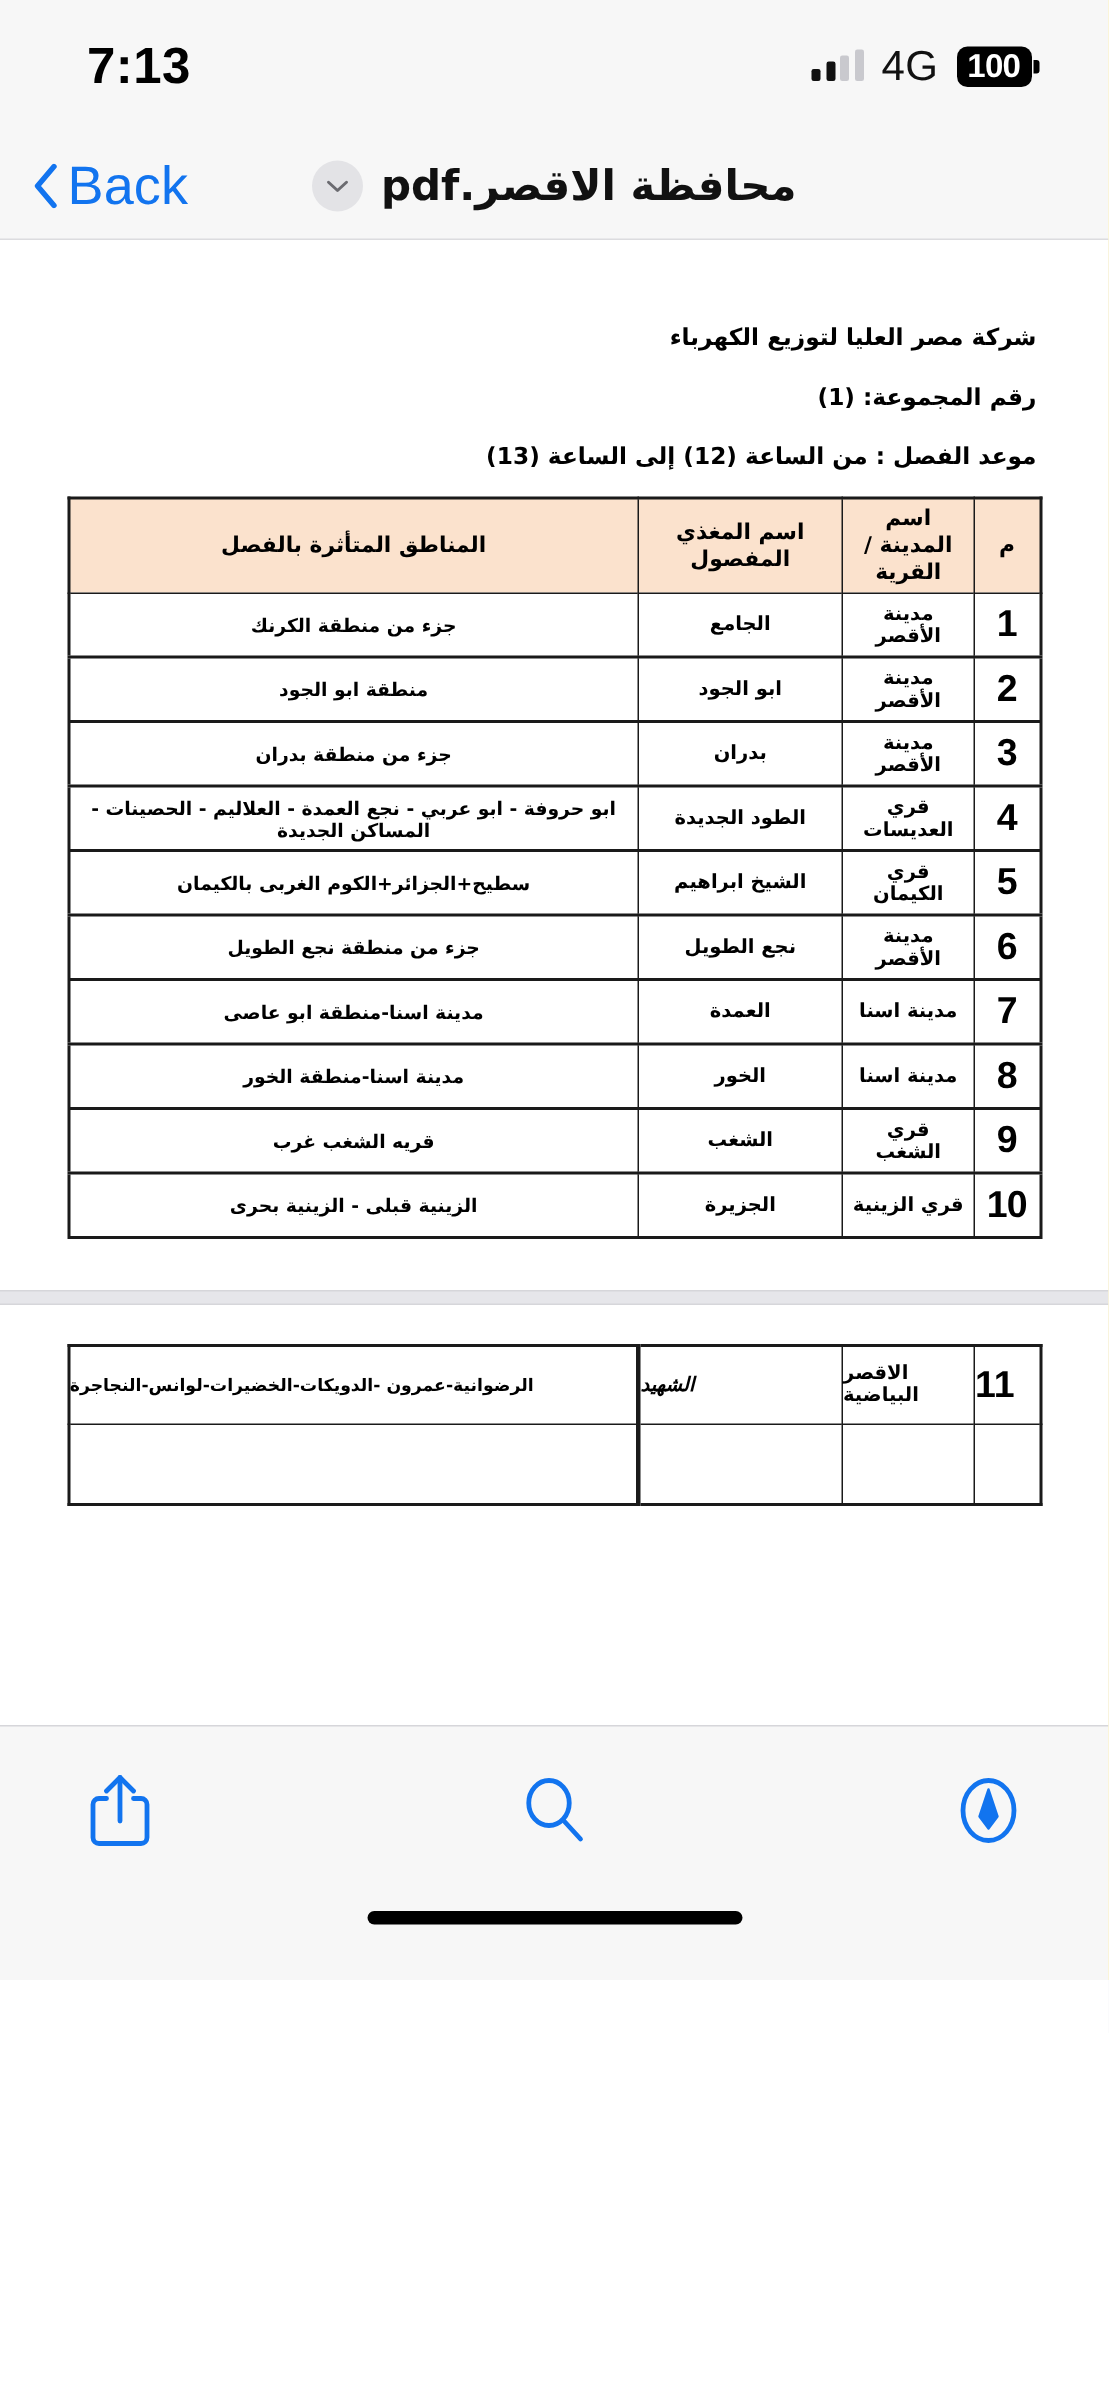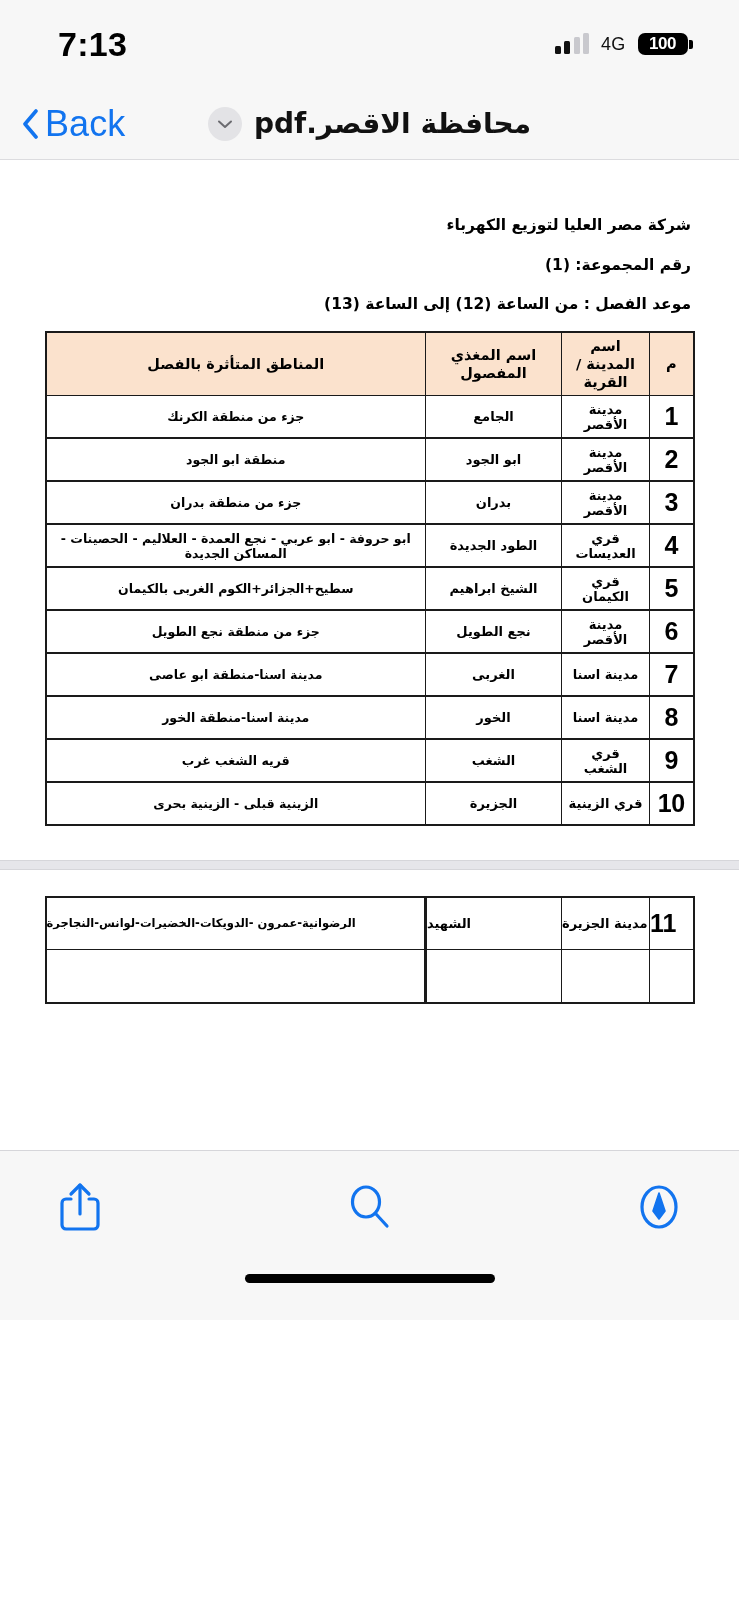--- a/index.html
+++ b/index.html
@@ -19,24 +19,24 @@
     padding:0 46px 0 58px;
   }
   .status-time { font-size:34px; font-weight:600; color:#000; letter-spacing:0.3px; }
   .status-right { display:flex; align-items:center; gap:12px; }
   .bars { display:flex; align-items:flex-end; gap:3.5px; height:20px; }
   .bars i { display:block; width:6px; border-radius:1.5px; background:#111; }
   .bars i.b1 { height:8px; }
   .bars i.b2 { height:13px; }
   .bars i.b3 { height:17px; background:#c9c9ce; }
   .bars i.b4 { height:21px; background:#c9c9ce; }
-  .net { font-size:18px; font-weight:500; color:#111; letter-spacing:0.2px; }
+  .net { font-size:28px; font-weight:500; color:#111; letter-spacing:0.2px; }
   .battery { position:relative; display:flex; align-items:center; }
   .battery .shell {
-    background:#000; color:#fff; font-size:17px; font-weight:800;
+    background:#000; color:#fff; font-size:22px; font-weight:800;
     border-radius:7px; padding:2px 6px 3px 6px; line-height:1;
     min-width:50px; text-align:center; letter-spacing:-0.5px;
   }
   .battery .nub { width:4px; height:9px; background:#000; border-radius:0 2px 2px 0; margin-left:1.5px; }
 
   
   .nav-bar {
     height:72px; flex:0 0 72px;
     background:#f7f7f7;
     display:flex; align-items:center;
@@ -121,21 +121,21 @@
   
   table.pdf-table2 {
     border-collapse:collapse; direction:rtl; margin:0 auto; width:648px;
     table-layout:fixed; font-family:"DejaVu Sans", sans-serif;
     border:2.5px solid #1a1a1a;
   }
   table.pdf-table2 td { border:1.6px solid #1a1a1a; text-align:left; vertical-align:middle; color:#000; height:52px; font-size:13px; font-weight:700; }
   table.pdf-table2 td.cell-num { font-size:25px; font-weight:700; font-family:"Liberation Sans", sans-serif; }
   table.pdf-table2 td.cell-area { font-size:11.5px; }
   table.pdf-table2 tr.empty-row td { height:54px; }
-  table.pdf-table2 td.thick-l { border-left:3px solid #1a1a1a; }
+  table.pdf-table2 td.thick-l { border-left:3px solid #1a1a1a;font-style:italic; }
 
   
   .toolbar {
     flex:0 0 112px; height:112px;
     background:#f7f7f7; border-top:1px solid #d6d6da;
     display:flex; align-items:center; justify-content:space-between;
     padding:0 48px;
   }
   .tb-btn { cursor:pointer; display:flex; align-items:center; justify-content:center; width:64px; height:64px; }
   .home-bar-wrap { flex:0 0 58px; height:58px; background:#f7f7f7; display:flex; align-items:flex-start; justify-content:center; padding-top:12px; }
@@ -237,21 +237,21 @@
           </tr>
           <tr>
             <td class="cell-num">6</td>
             <td class="cell-city">مدينة الأقصر</td>
             <td class="cell-feed">نجع الطويل</td>
             <td class="cell-area">جزء من منطقة نجع الطويل</td>
           </tr>
           <tr>
             <td class="cell-num">7</td>
             <td class="cell-city">مدينة اسنا</td>
-            <td class="cell-feed">الغربى</td>
+            <td class="cell-feed">العمدة</td>
             <td class="cell-area">مدينة اسنا-منطقة ابو عاصى</td>
           </tr>
           <tr>
             <td class="cell-num">8</td>
             <td class="cell-city">مدينة اسنا</td>
             <td class="cell-feed">الخور</td>
             <td class="cell-area">مدينة اسنا-منطقة الخور</td>
           </tr>
           <tr>
             <td class="cell-num">9</td>
@@ -275,21 +275,21 @@
       <table class="pdf-table2">
         <colgroup>
           <col class="col-num">
             <col class="col-city">
             <col class="col-feed">
             <col class="col-area">
         </colgroup>
         <tbody>
           <tr>
             <td class="cell-num">11</td>
-            <td class="cell-city">مدينة الجزيرة</td>
+            <td class="cell-city">الاقصر البياضية</td>
             <td class="cell-feed thick-l">الشهيد</td>
             <td class="cell-area">الرضوانية-عمرون -الدويكات-الخضيرات-لوانس-النجاجرة</td>
           </tr>
           <tr class="empty-row">
             <td class="cell-num"></td>
             <td class="cell-city"></td>
             <td class="cell-feed thick-l"></td>
             <td class="cell-area"></td>
           </tr>
         </tbody>

